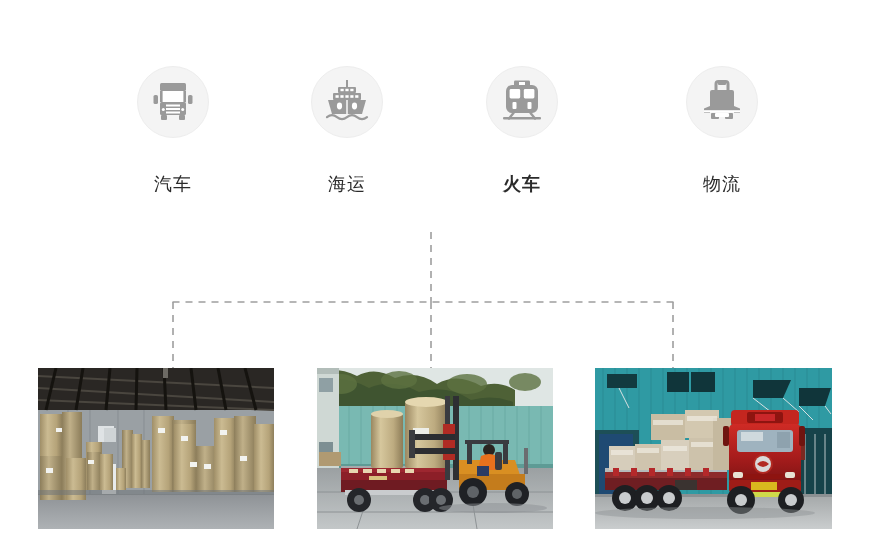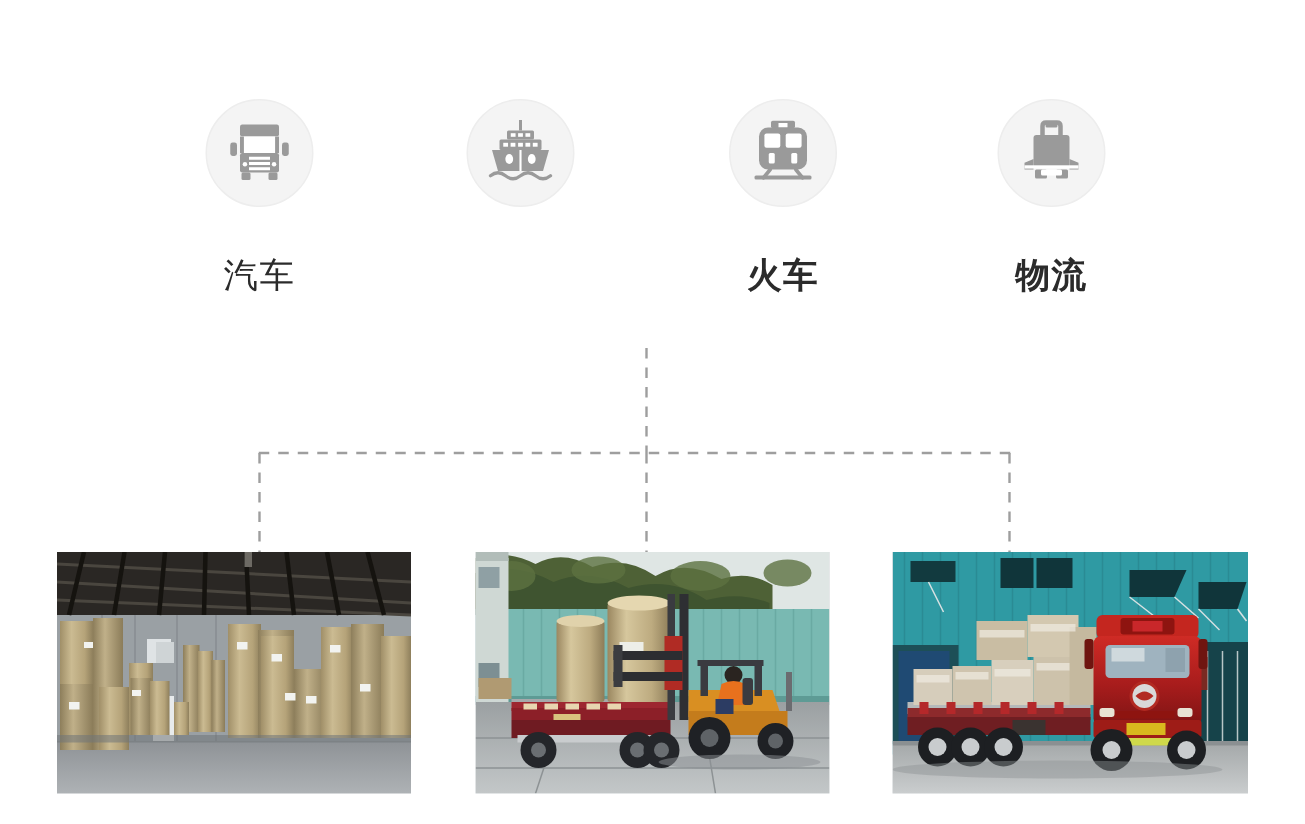--- a/index.html
+++ b/index.html
@@ -31,39 +31,39 @@
   }
   .mode {
     position: absolute;
     width: 150px;
     top: 0;
     text-align: center;
   }
   .mode-1 { left: 98px; }
   .mode-2 { left: 272px; }
   .mode-3 { left: 447px; font-weight: bold; }
-  .mode-4 { left: 626px; font-weight: bold; }
+  .mode-4 { left: 647px; }
 
   .mode-circle {
     width: 72px;
     height: 72px;
     margin: 0 auto;
     border-radius: 50%;
     background: #f4f4f4;
     border: 1px solid #ededed;
     display: flex;
     align-items: center;
     justify-content: center;
     box-sizing: border-box;
   }
   .mode-circle svg { display: block; }
 
   .mode-label {
     margin-top: 32px;
-    font-size: 23px;
+    font-size: 18px;
     line-height: 28px;
     color: #2b2b2b;
     letter-spacing: 1px;
     font-family: "DejaVu Sans", "Liberation Sans", sans-serif;
   }
 
   
   .connector {
     position: absolute;
     left: 0;
@@ -155,20 +155,21 @@
 
             <rect x="22.3" y="20" width="1.4" height="14" fill="#ffffff"></rect>
 
             <ellipse cx="15.5" cy="26" rx="2.6" ry="3.4" fill="#ffffff"></ellipse>
             <ellipse cx="30.5" cy="26" rx="2.6" ry="3.4" fill="#ffffff"></ellipse>
 
             <path d="M3 37.2 q5 -4 10 0 q5 4 10 0 q5 -4 10 0 q5 4 10 0" fill="none" stroke="#9a9a9a" stroke-width="2.2" stroke-linecap="round"></path>
           </svg>
         </span>
       </div>
+      <div class="mode-label">海运</div>
     </div>
 
     <div class="mode mode-3">
       <div class="mode-circle">
         <span>
           <svg width="42" height="44" viewBox="0 0 42 44" fill="#9a9a9a">
 
             <rect x="13" y="0.5" width="16" height="5" rx="1.2"></rect>
             <rect x="18" y="2" width="6" height="3" fill="#ffffff"></rect>
 

